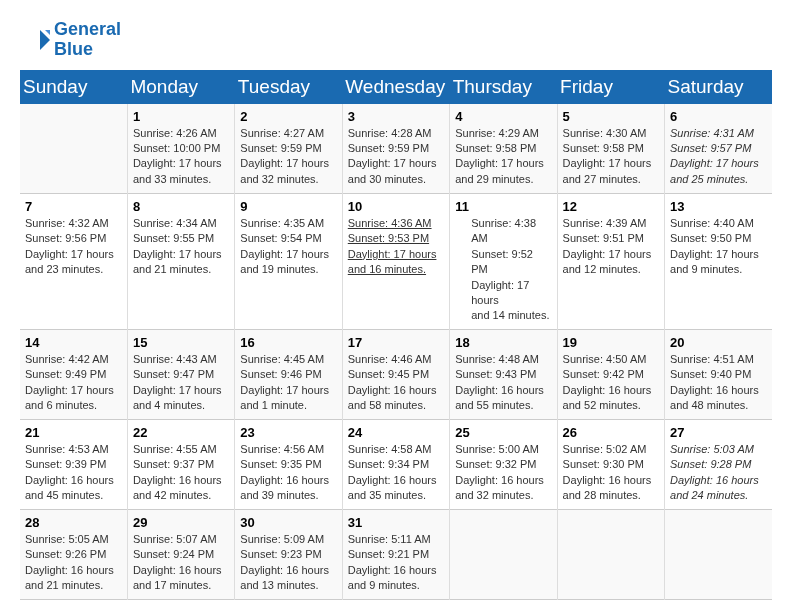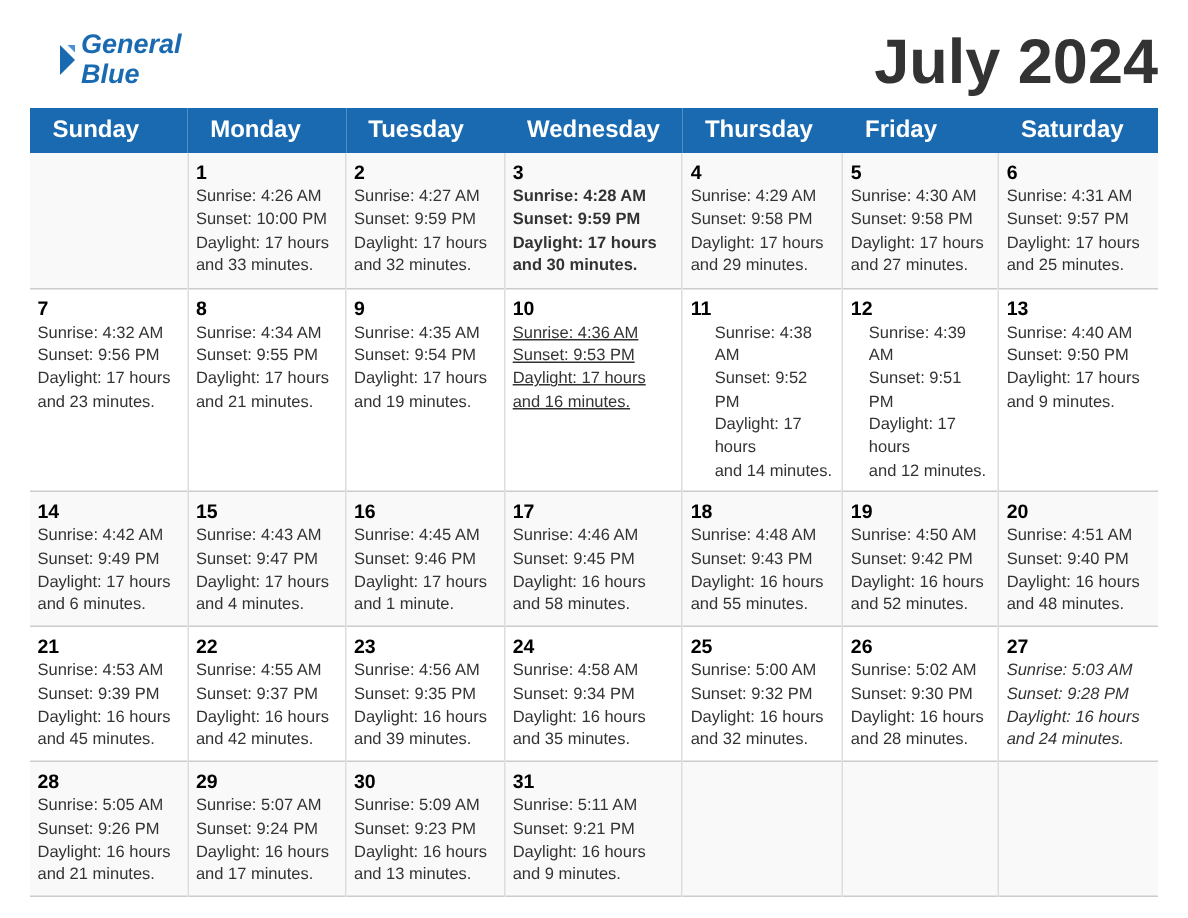--- a/index.html
+++ b/index.html
@@ -21,21 +21,20 @@
       align-items: center;
     }
     .logo-text {
       font-size: 18px;
       font-weight: bold;
       color: #333;
       line-height: 1.1;
     }
     .logo-text span {
       color: #1a6ab1;
-      font-style: italic;
     }
     .logo-icon {
       width: 30px;
       height: 30px;
       margin-right: 4px;
     }
     .title-block {
       text-align: right;
     }
     .month-title {
@@ -50,23 +49,23 @@
     }
     table {
       width: 100%;
       border-collapse: collapse;
       font-size: 11px;
     }
     thead th {
       background-color: #1a6ab1;
       color: #fff;
       text-align: left;
-      padding: 6px 15px;
-      font-size: 16px;
-      font-weight: bold;
+      padding: 6px 3px;
+      font-size: 19px;
+      font-weight: normal;
     }
     tbody tr {
       border-bottom: 1px solid #ccc;
     }
     tbody tr:nth-child(odd) {
       background: #f9f9f9;
     }
     tbody tr:nth-child(even) {
       background: #fff;
     }
@@ -102,21 +101,20 @@
       <rect x="0" y="0" width="30" height="30" fill="#fff"></rect>
       <polygon points="20,5 30,15 20,25" fill="#1a6ab1"></polygon>
       <polygon points="25,5 30,10 30,5" fill="#4a90d9"></polygon>
     </svg>
     <div class="logo-text">
       <div><span>General</span></div>
       <div><span style="color:#1a6ab1">Blue</span></div>
     </div>
   </div>
   <div class="title-block">
-    <div class="month-title">July 2024</div>
   </div>
 </div>
 
 <table>
   <thead>
     <tr>
     <th>Sunday</th>
         <th>Monday</th>
         <th>Tuesday</th>
         <th>Wednesday</th>
@@ -137,42 +135,42 @@
         </td>
         <td>
           <span class="day-num">2</span>
           <div class="day-info" style="white-space: pre-line;">Sunrise: 4:27 AM
 Sunset: 9:59 PM
 Daylight: 17 hours
 and 32 minutes.</div>
         </td>
         <td>
           <span class="day-num">3</span>
-          <div class="day-info" style="white-space: pre-line; font-weight: bold;">Sunrise: 4:28 AM
+          <div class="day-info" style="white-space: pre-line;">Sunrise: 4:28 AM
 Sunset: 9:59 PM
 Daylight: 17 hours
 and 30 minutes.</div>
         </td>
         <td>
           <span class="day-num">4</span>
           <div class="day-info" style="white-space: pre-line;">Sunrise: 4:29 AM
 Sunset: 9:58 PM
 Daylight: 17 hours
 and 29 minutes.</div>
         </td>
         <td>
           <span class="day-num">5</span>
           <div class="day-info" style="white-space: pre-line;">Sunrise: 4:30 AM
 Sunset: 9:58 PM
 Daylight: 17 hours
 and 27 minutes.</div>
         </td>
         <td>
           <span class="day-num">6</span>
-          <div class="day-info" style="white-space: pre-line;">Sunrise: 4:31 AM
+          <div class="day-info" style="white-space: pre-line; font-style: italic;">Sunrise: 4:31 AM
 Sunset: 9:57 PM
 Daylight: 17 hours
 and 25 minutes.</div>
         </td>
       </tr>
       <tr class="week-row">
         <td>
           <span class="day-num">7</span>
           <div class="day-info" style="white-space: pre-line;">Sunrise: 4:32 AM
 Sunset: 9:56 PM
@@ -202,21 +200,21 @@
         </td>
         <td>
           <span class="day-num">11</span>
           <div class="day-info" style="white-space: pre-line; margin-left: 16px;">Sunrise: 4:38 AM
 Sunset: 9:52 PM
 Daylight: 17 hours
 and 14 minutes.</div>
         </td>
         <td>
           <span class="day-num">12</span>
-          <div class="day-info" style="white-space: pre-line; margin-left: 12px;">Sunrise: 4:39 AM
+          <div class="day-info" style="white-space: pre-line;">Sunrise: 4:39 AM
 Sunset: 9:51 PM
 Daylight: 17 hours
 and 12 minutes.</div>
         </td>
         <td>
           <span class="day-num">13</span>
           <div class="day-info" style="white-space: pre-line;">Sunrise: 4:40 AM
 Sunset: 9:50 PM
 Daylight: 17 hours
 and 9 minutes.</div>

